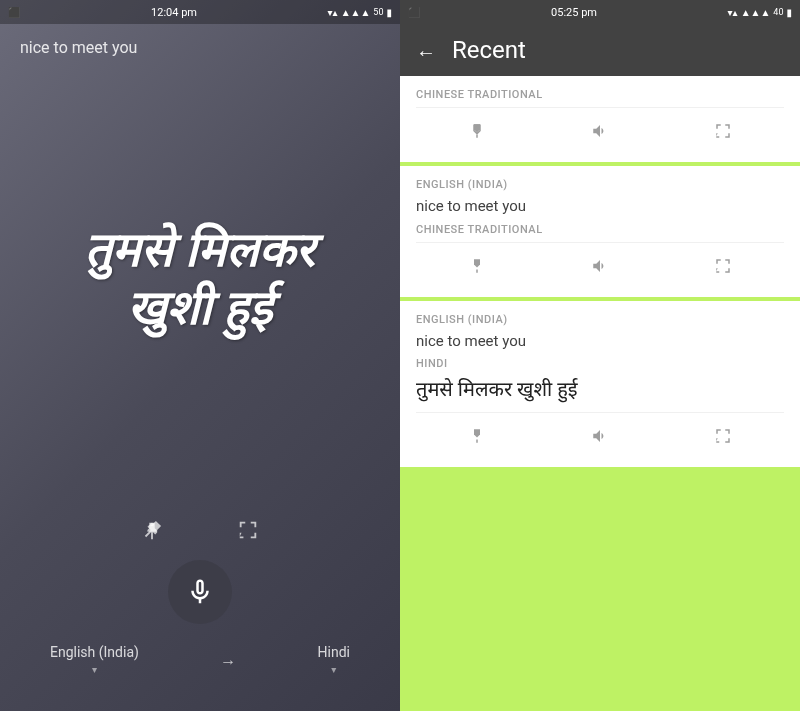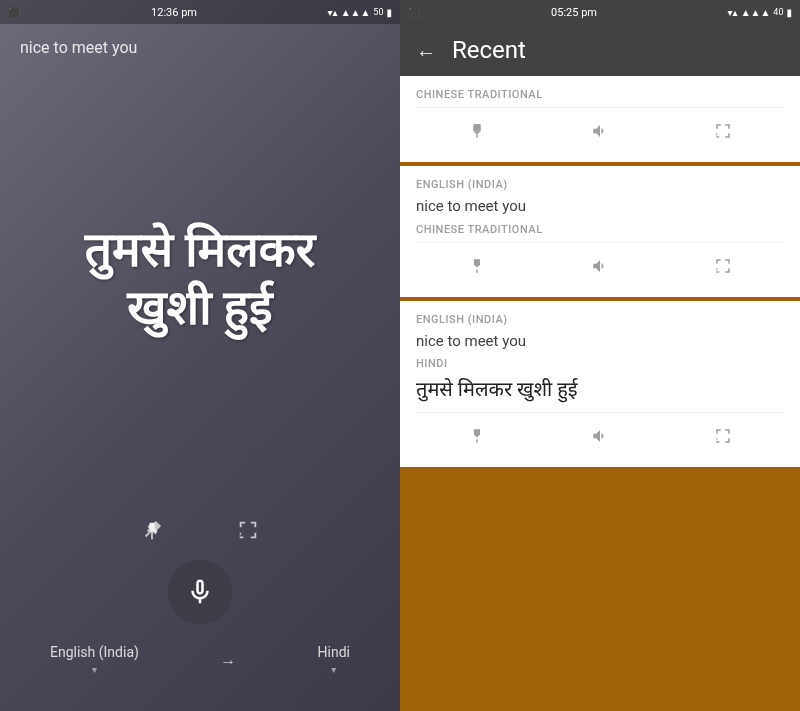--- a/index.html
+++ b/index.html
@@ -173,21 +173,21 @@
 
     .toolbar-title {
       color: white;
       font-size: 24px;
       font-weight: 400;
     }
 
     .recent-list {
       flex: 1;
       overflow-y: auto;
-      background: #a16207;
+      background: #bef264;
     }
 
     .recent-card {
       background: white;
       margin-bottom: 4px;
       padding: 12px 16px 8px;
     }
 
     .lang-label {
       font-size: 11px;
@@ -229,34 +229,34 @@
       padding: 6px 20px;
     }
   </style>
 </head>
 <body>
 
 <div class="left-panel">
 
   <div class="status-bar-left">
     <div style="font-size:10px;">⬛</div>
-    <div>12:36 pm</div>
+    <div>12:04 pm</div>
     <div class="status-icons-left">
       <span>▾▴</span>
       <span>▲▲▲</span>
       <span style="font-size:9px;">50</span>
       <span>▮</span>
     </div>
   </div>
 
   <div class="input-text">nice to meet you</div>
 
   <div class="translation-area">
     <div class="translated-text">
-      <span style="white-space:pre-line;">तुमसे मिलकर
+      <span style="white-space:pre-line;font-style:italic;">तुमसे मिलकर
 खुशी हुई</span>
     </div>
   </div>
 
   <div class="bottom-controls">
     <div class="icon-row">
       <div class="icon-btn">
         <svg width="22" height="22" viewBox="0 0 24 24" fill="none">
           <path d="M16 2L16 8L18 10L18 13L13 13L13 22L11 22L11 13L6 13L6 10L8 8L8 2Z" fill="rgba(255,255,255,0.7)" transform="rotate(45 12 12)"></path>
           <circle cx="12" cy="6" r="2" fill="rgba(255,255,255,0.7)"></circle>

